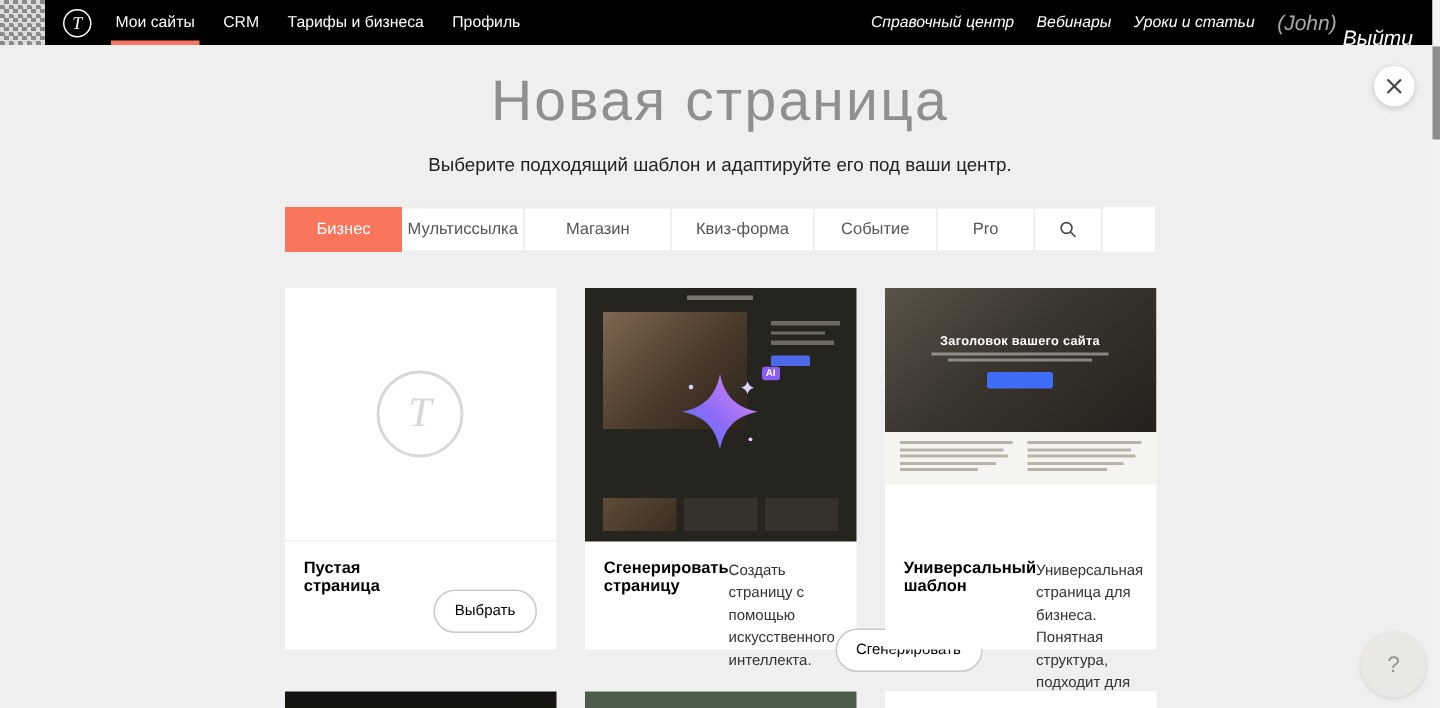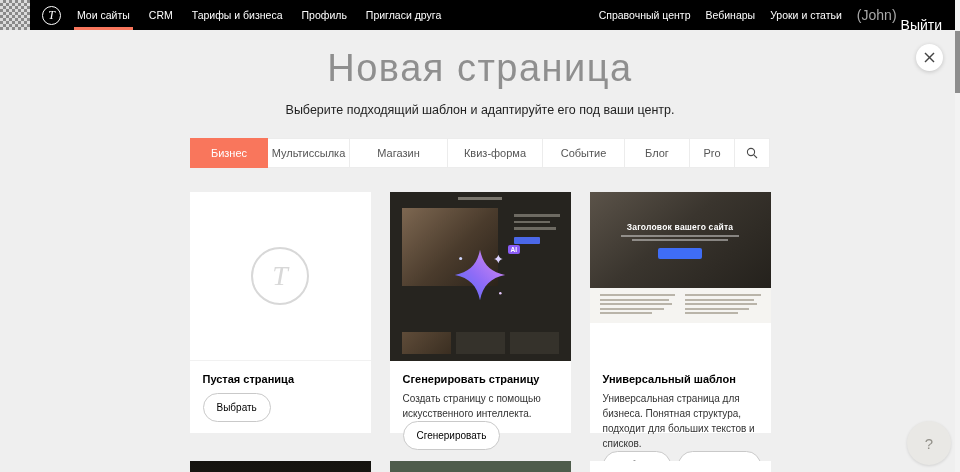--- a/index.html
+++ b/index.html
@@ -29,21 +29,21 @@
   }
   .nav-left { display:flex; gap:19px; margin-left:16px; height:100%; align-items:center; }
   .nav-item {
     color:#fff; font-size:10.5px; height:100%; display:flex; align-items:center;
     position:relative; cursor:pointer; white-space:nowrap;
   }
   .nav-item.active::after {
     content:""; position:absolute; left:-3px; right:-3px; bottom:0; height:3px;
     background:var(--accent,#f9765c);
   }
-  .nav-right { display:flex; gap:15px; margin-left:auto; margin-right:13px; align-items:center; height:100%; }
+  .nav-right { display:flex; gap:15px; margin-left:auto; margin-right:13px; align-items:center; height:100%;font-style:italic; }
   .user-block { display:flex; gap:4px; align-items:center; font-size:14px; }
   .user-name { color:#a9a9a9; }
   .logout { color:#fff; cursor:pointer;margin-top:20px; }
 
   
   .scrollbar { position:absolute; top:0; right:0; width:5px; height:100%; background:#f3f3f3; z-index:60; }
   .scroll-thumb { position:absolute; top:31px; right:0; width:5px; height:62px; background:#8d8d8d; }
 
   
   .close-btn {
@@ -86,21 +86,21 @@
   .cards-row { width:581px; margin:24px auto 0; display:flex; gap:19px; }
   .cards-row.next { margin-top:28px; }
   .card { width:181px; height:241px; background:#fff; display:flex; flex-direction:column; flex:0 0 auto; }
   .card-img { height:169px; position:relative; overflow:hidden; flex:0 0 auto; }
   .card-img.blank { border-bottom:1px solid #f1f1f1; display:flex; align-items:center; justify-content:center; }
   .logo-circle {
     width:58px; height:58px; border:2px solid #d8d8d8; border-radius:50%;
     display:flex; align-items:center; justify-content:center;
     color:#d8d8d8; font-family:"Liberation Serif",serif; font-style:italic; font-size:28px;
   }
-  .card-body { flex:1; padding:12px 13px 11px; display:flex; flex-direction:column; }
+  .card-body { flex:1; padding:12px 13px 11px; display:flex; }
   .card-title { font-size:11px; font-weight:bold; color:#000; margin:0 0 6px; }
   .card-desc { font-size:10px; color:#333; line-height:1.5; margin:0; }
   .card-actions { margin-top:auto; display:flex; gap:7px; }
   .btn {
     height:29px; padding:0 13px; border:1px solid #c9c9c9; border-radius:15px;
     background:#fff; font-size:10px; color:#000; font-family:inherit;
     cursor:pointer; display:flex; align-items:center; white-space:nowrap;
   }
 
   
@@ -149,21 +149,20 @@
 <div class="topbar">
   <div class="corner-texture"></div>
   <div class="logo">
     <span>T</span>
   </div>
   <div class="nav-left">
     <div class="nav-item active">Мои сайты</div>
     <div class="nav-item">CRM</div>
     <div class="nav-item">Тарифы и бизнеса</div>
     <div class="nav-item">Профиль</div>
-    <div class="nav-item">Пригласи друга</div>
   </div>
   <div class="nav-right">
     <div class="nav-item">Справочный центр</div>
     <div class="nav-item">Вебинары</div>
     <div class="nav-item">Уроки и статьи</div>
     <div class="user-block">
       <span class="user-name">(John)</span>
       <span class="logout">Выйти</span>
     </div>
   </div>
@@ -182,21 +181,20 @@
 
 <div class="page-title">Новая страница</div>
 <div class="page-subtitle">Выберите подходящий шаблон и адаптируйте его под ваши центр.</div>
 
 <div class="tabs">
   <div class="tab active">Бизнес</div>
   <div class="tab">Мультиссылка</div>
   <div class="tab">Магазин</div>
   <div class="tab">Квиз-форма</div>
   <div class="tab">Событие</div>
-  <div class="tab">Блог</div>
   <div class="tab">Pro</div>
   <div class="tab">
     <svg width="12" height="12" viewBox="0 0 12 12">
       <circle cx="5" cy="5" r="3.6" fill="none" stroke="#4a4a4a" stroke-width="1.1"></circle>
       <line x1="7.8" y1="7.8" x2="11" y2="11" stroke="#4a4a4a" stroke-width="1.1"></line>
     </svg>
   </div>
 </div>
 
 <div class="cards-row">

